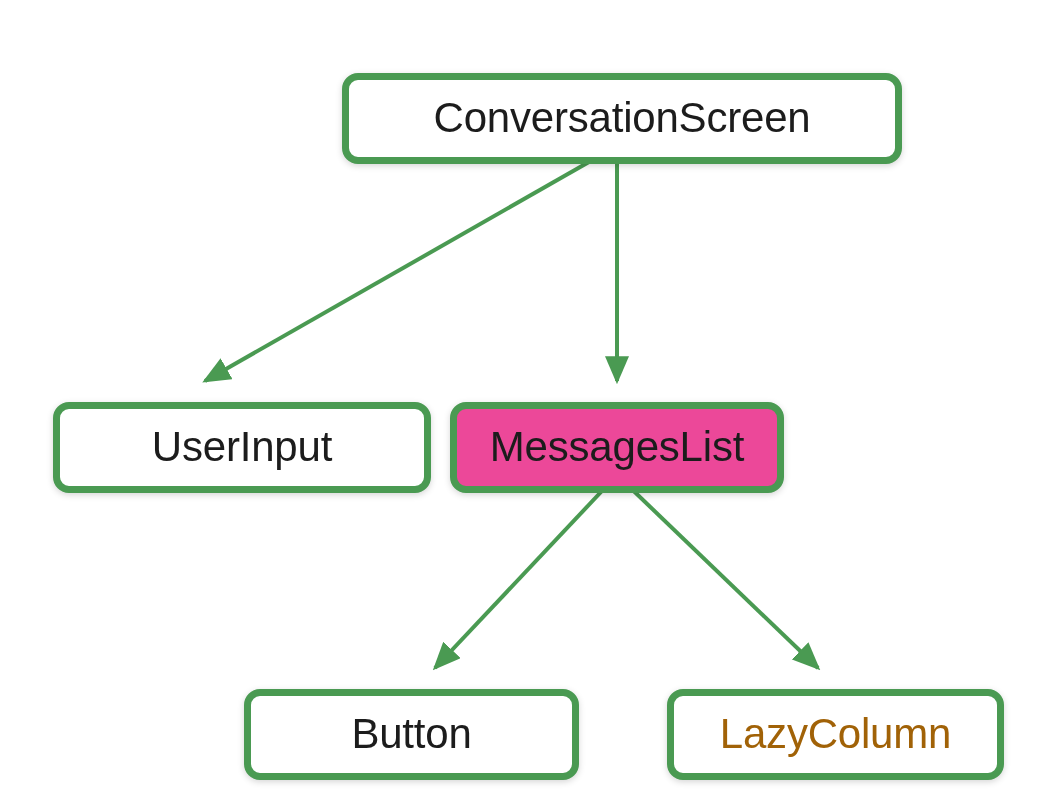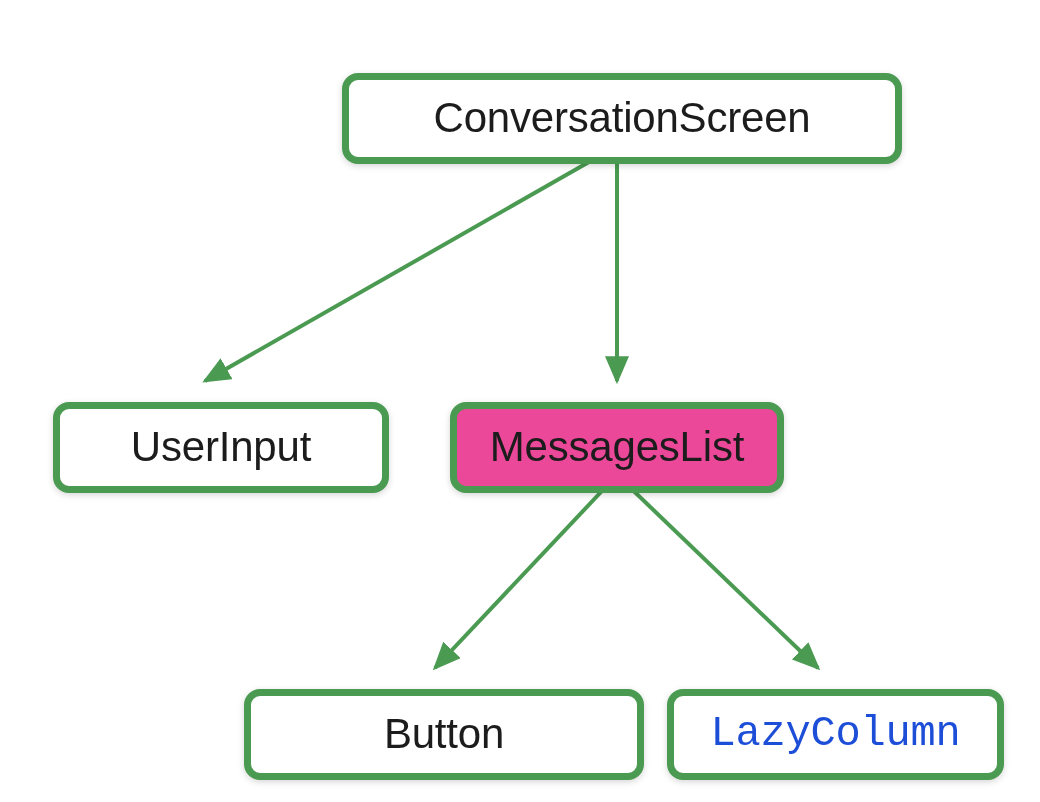--- a/index.html
+++ b/index.html
@@ -65,29 +65,29 @@
         <line x1="617" y1="146" x2="617" y2="381" stroke="#4a9a52" stroke-width="4" stroke-linecap="butt" marker-end="url(#arrowhead)"></line>
         <line x1="617" y1="475" x2="435" y2="668" stroke="#4a9a52" stroke-width="4" stroke-linecap="butt" marker-end="url(#arrowhead)"></line>
         <line x1="617" y1="475" x2="818" y2="668" stroke="#4a9a52" stroke-width="4" stroke-linecap="butt" marker-end="url(#arrowhead)"></line>
       </g>
   </svg>
 
   <div class="node" style="left: 342px; top: 55px; width: 560px; height: 91px; border-color: rgb(74, 154, 82); background: rgb(255, 255, 255); color: rgb(28, 28, 28);">
     <span class="node-label">ConversationScreen</span>
   </div>
 
-  <div class="node" style="left: 53px; top: 384px; width: 336px; height: 91px; border-color: rgb(74, 154, 82); background: rgb(255, 255, 255); color: rgb(28, 28, 28);">
+  <div class="node" style="left: 53px; top: 384px; width: 378px; height: 91px; border-color: rgb(74, 154, 82); background: rgb(255, 255, 255); color: rgb(28, 28, 28);">
     <span class="node-label">UserInput</span>
   </div>
 
   <div class="node" style="left: 450px; top: 384px; width: 334px; height: 91px; border-color: rgb(74, 154, 82); background: #ec4899; color: rgb(28, 28, 28);">
     <span class="node-label">MessagesList</span>
   </div>
 
-  <div class="node" style="left: 244px; top: 671px; width: 400px; height: 91px; border-color: rgb(74, 154, 82); background: rgb(255, 255, 255); color: rgb(28, 28, 28);">
+  <div class="node" style="left: 244px; top: 671px; width: 335px; height: 91px; border-color: rgb(74, 154, 82); background: rgb(255, 255, 255); color: rgb(28, 28, 28);">
     <span class="node-label">Button</span>
   </div>
 
-  <div class="node" style="left: 667px; top: 671px; width: 337px; height: 91px; border-color: rgb(74, 154, 82); background: rgb(255, 255, 255); color: #1d4ed8; font-family: Liberation Mono, monospace;">
+  <div class="node" style="left: 667px; top: 671px; width: 337px; height: 91px; border-color: rgb(74, 154, 82); background: rgb(255, 255, 255); color: #a16207;">
     <span class="node-label">LazyColumn</span>
   </div>
 
 </div>
 
 </body></html>

